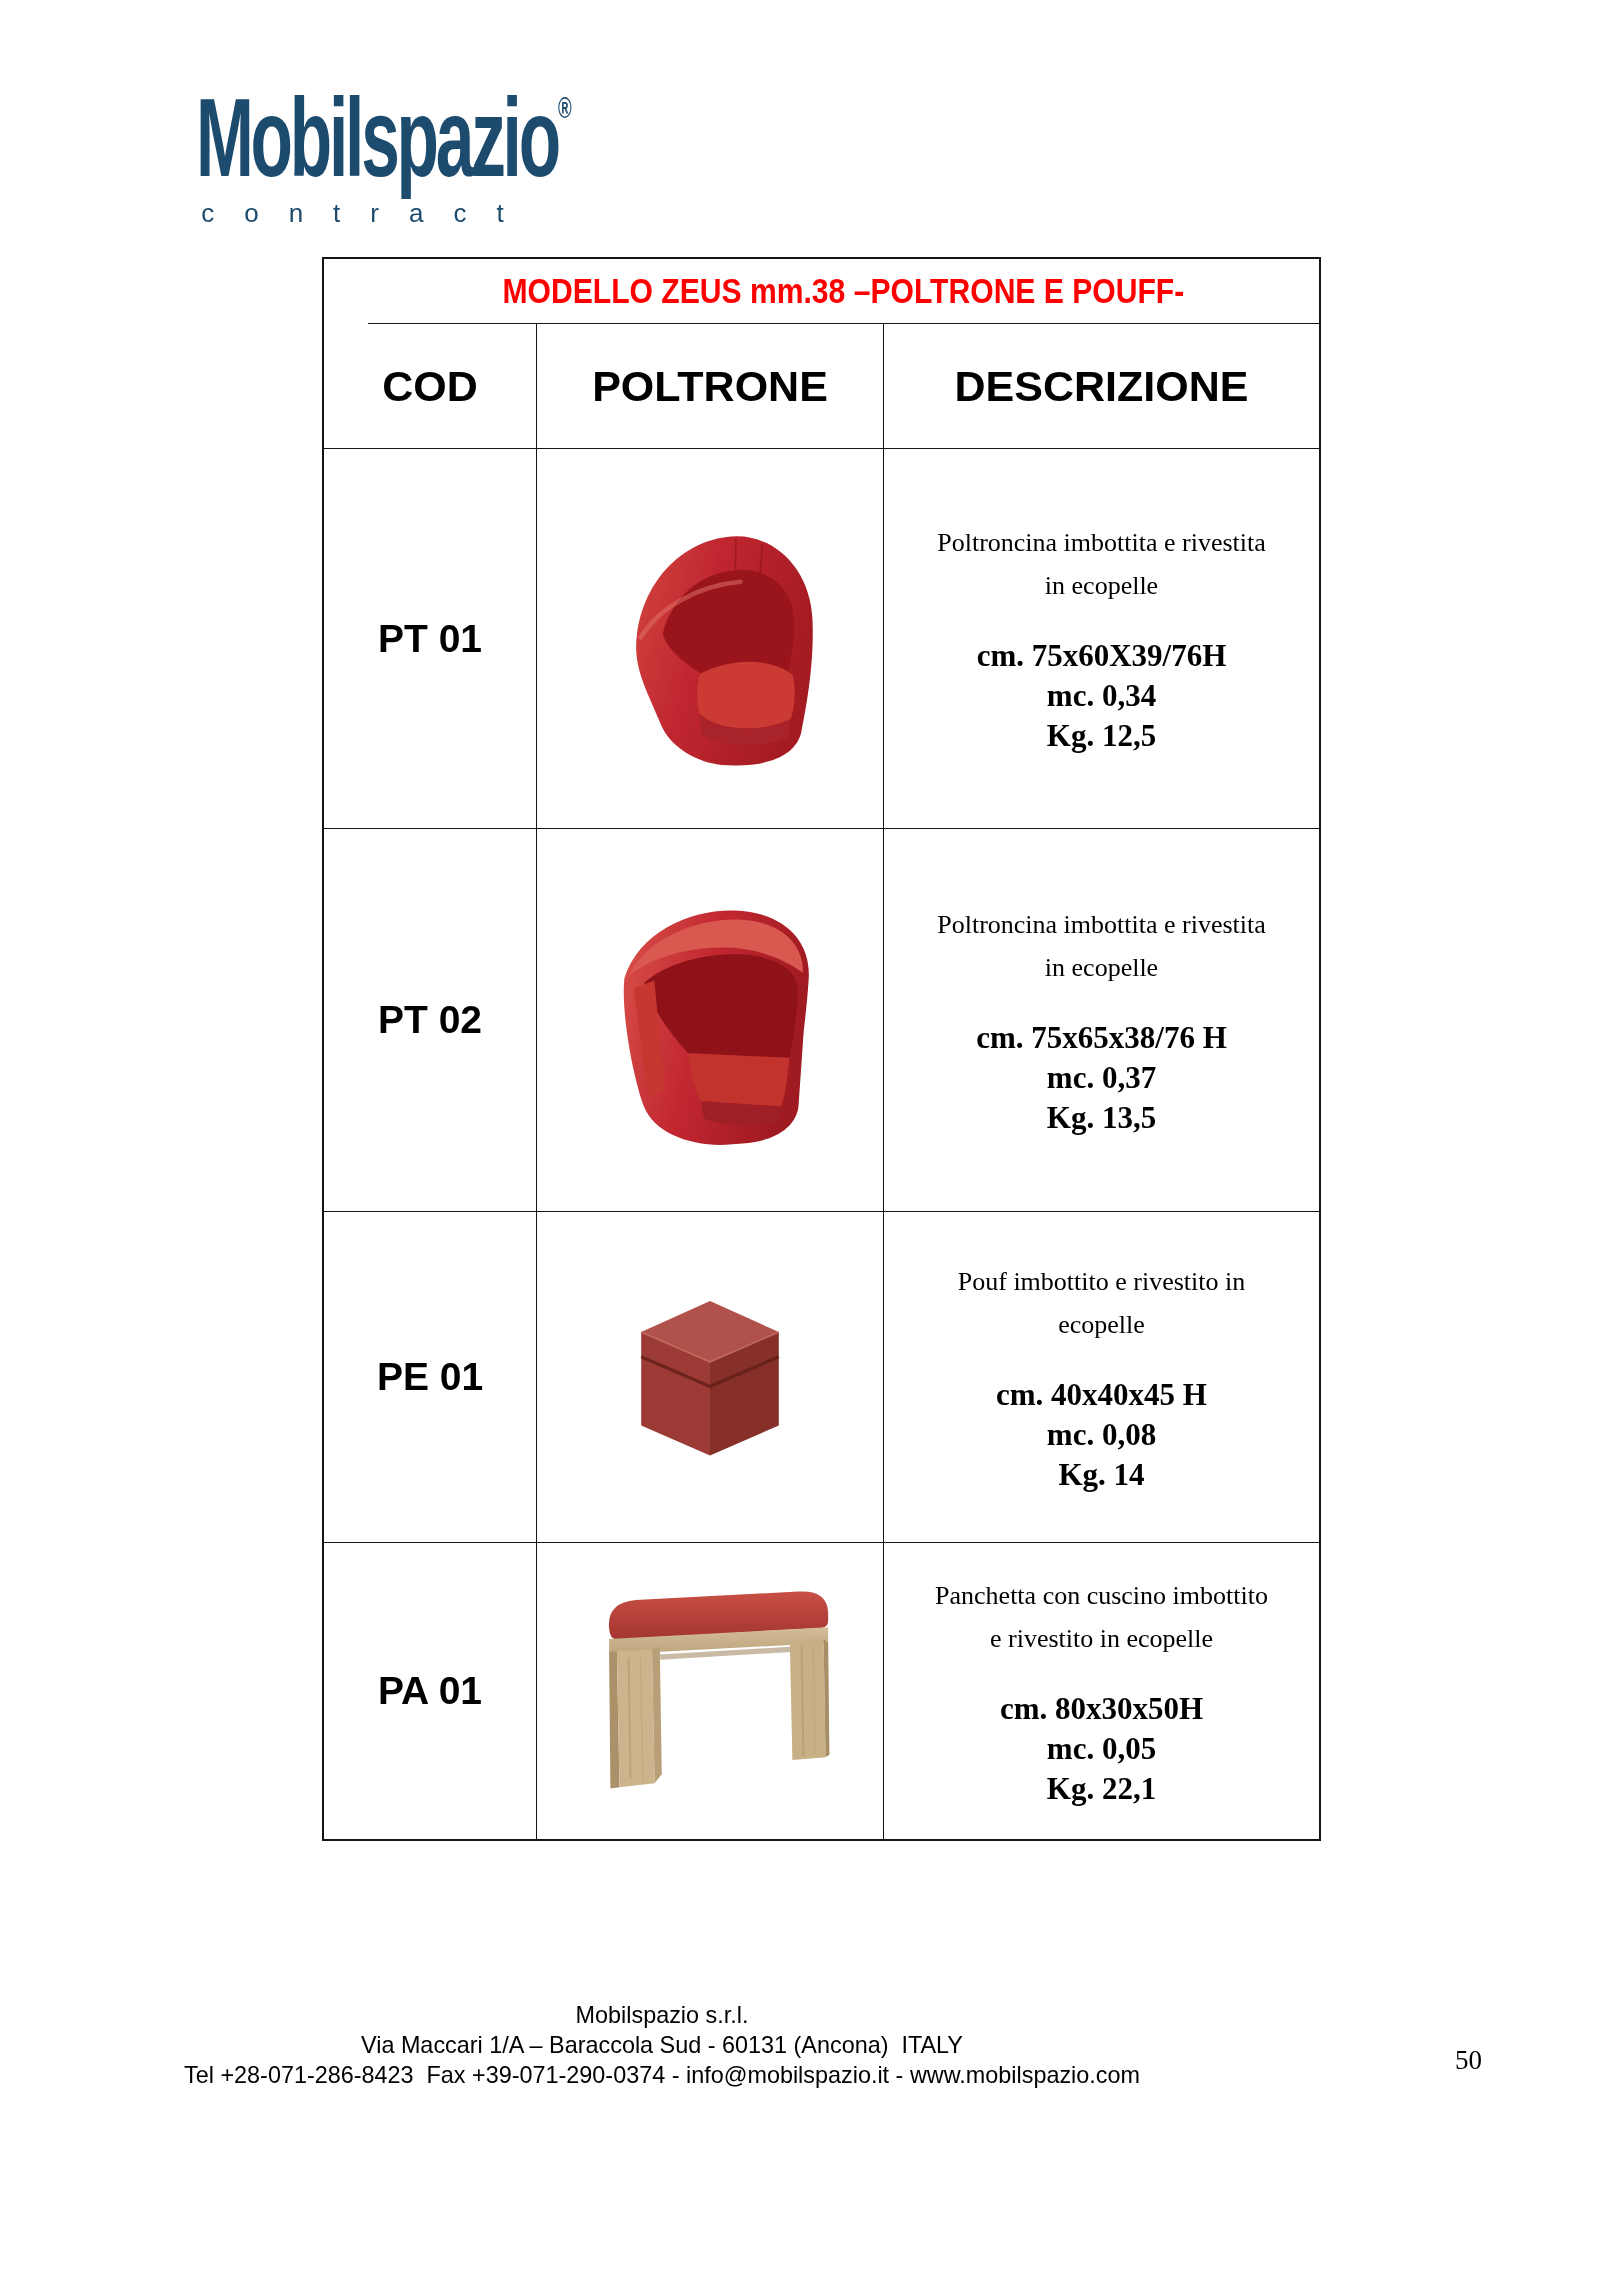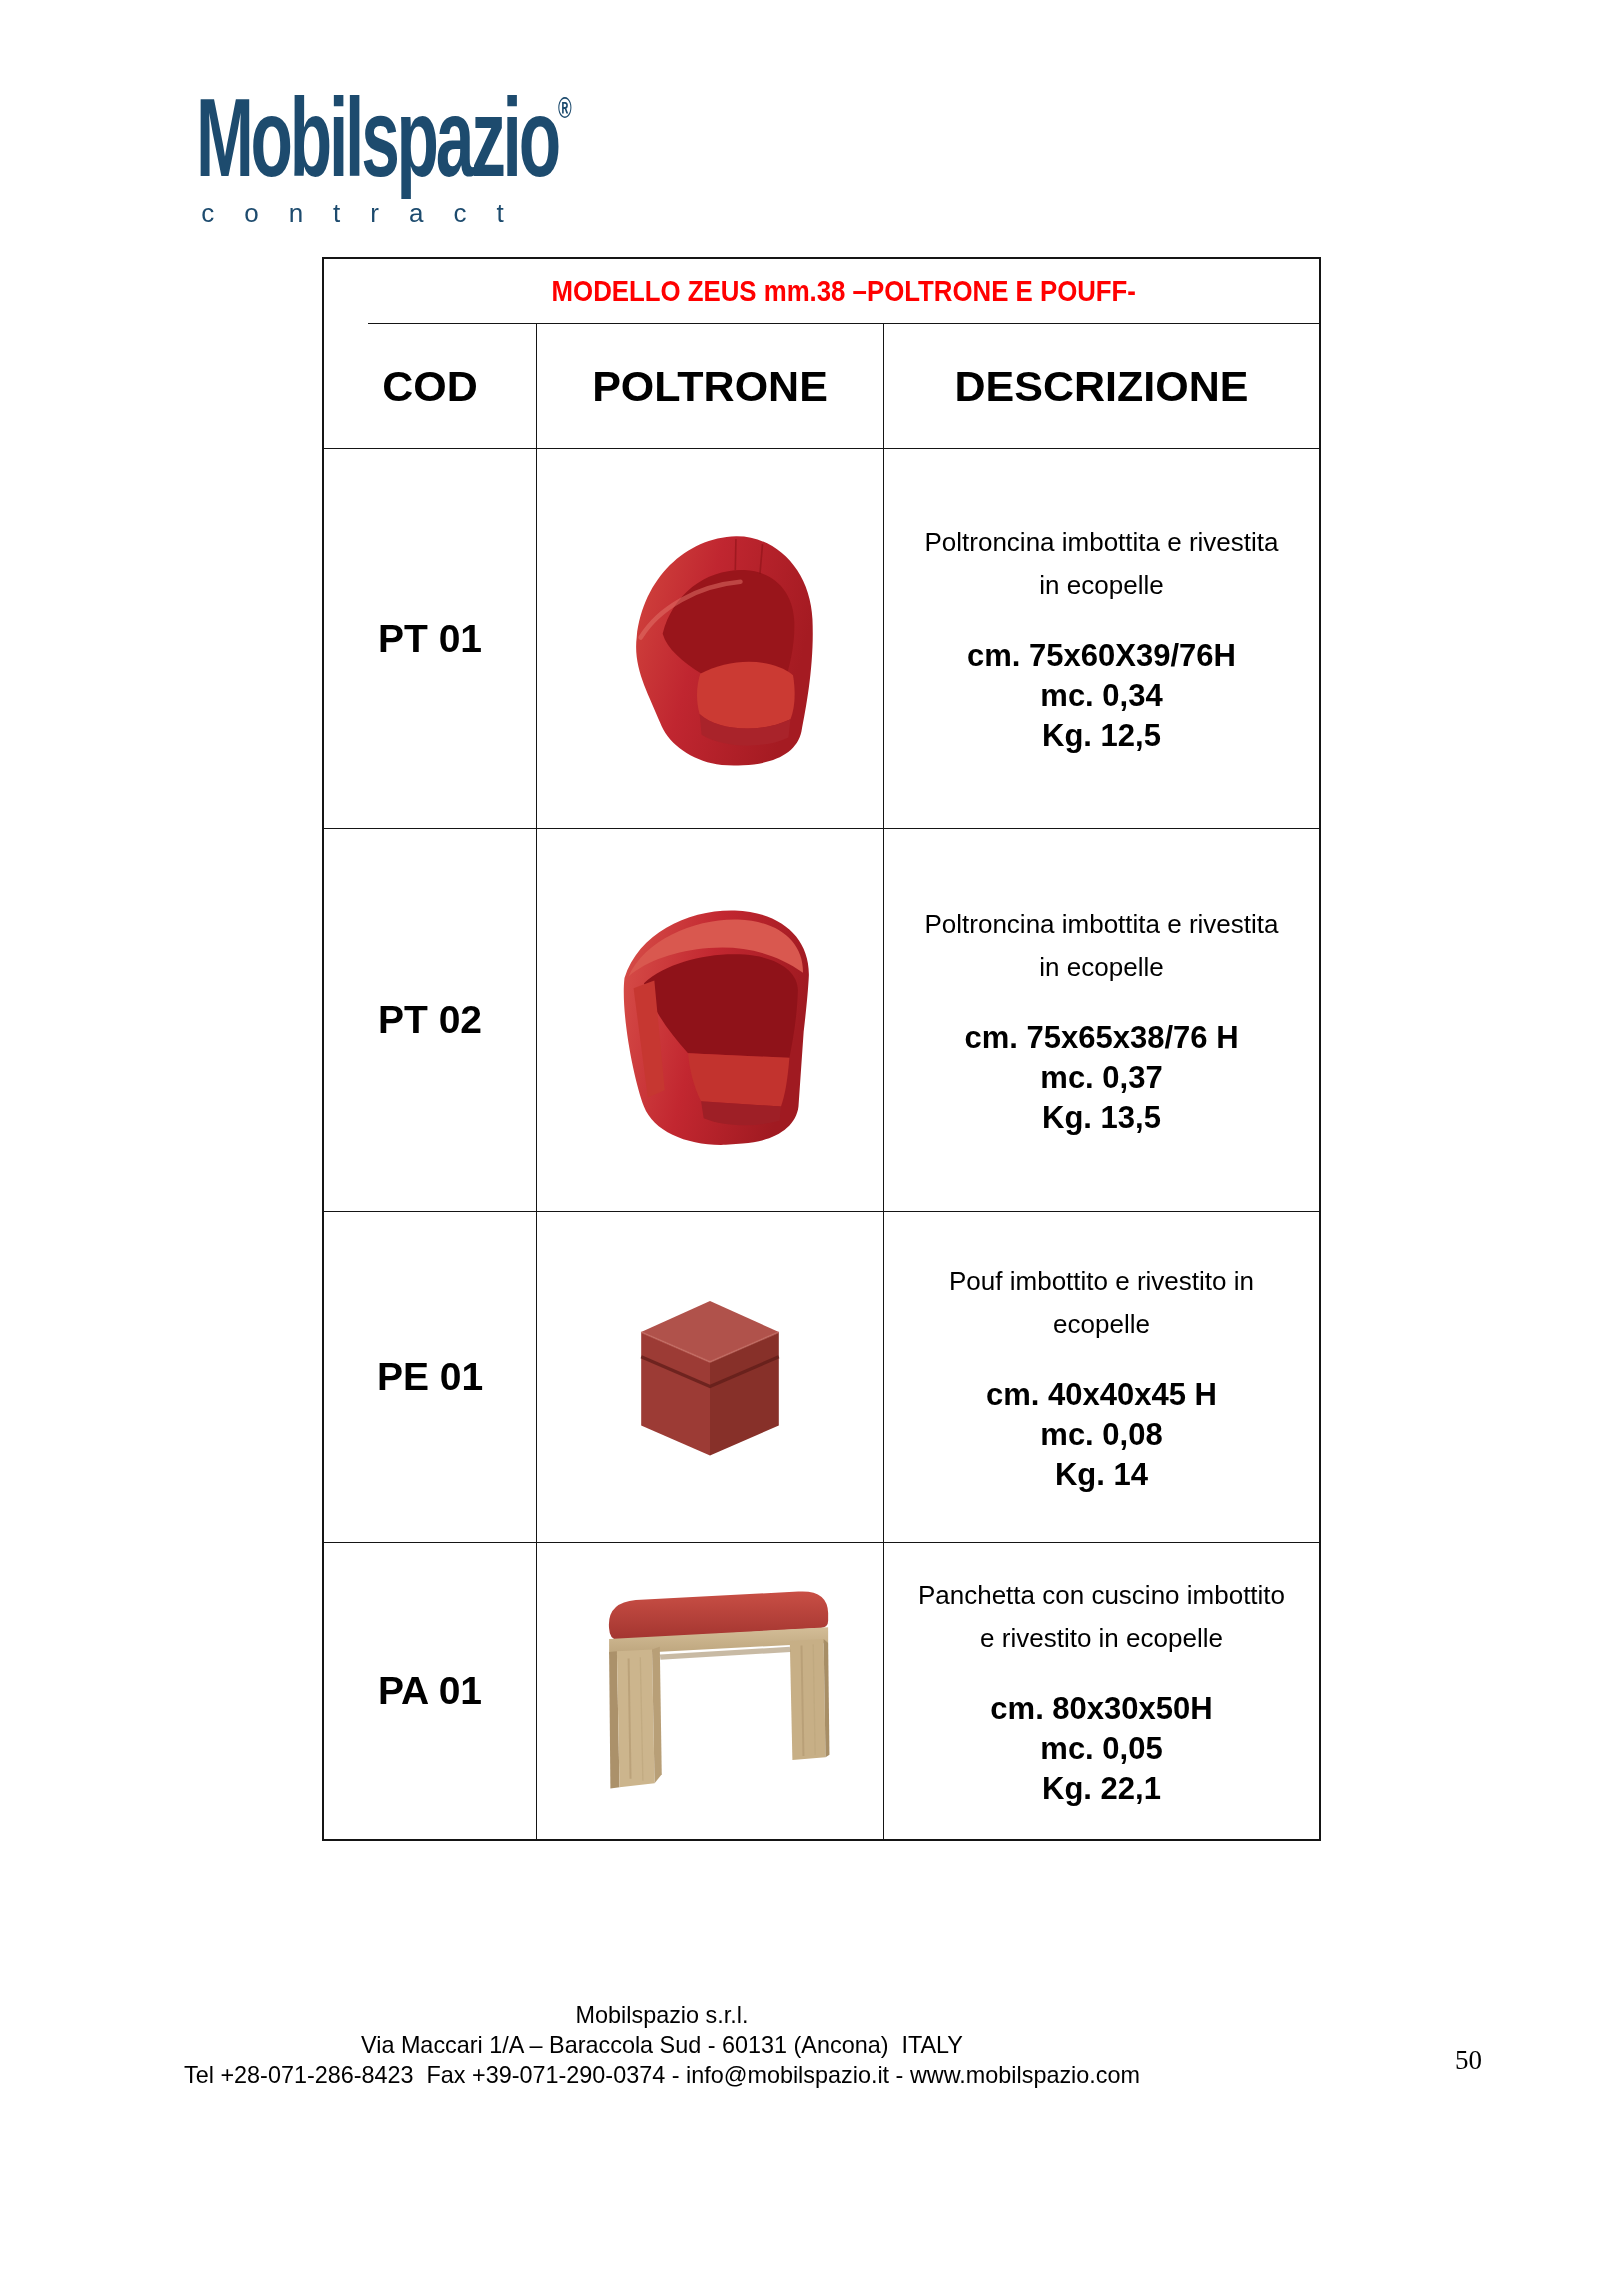--- a/index.html
+++ b/index.html
@@ -52,29 +52,29 @@
     border-right:1.9px solid #151515;
     border-bottom:1.9px solid #151515;
     overflow:hidden;
   }
   .last-col { border-right:none; }
   .last-row { border-bottom:none; }
   .title-cell {
     grid-column:1 / 4;
     border-right:none;
     font-weight:bold;
-    font-size:30px;
+    font-size:35px;
     color:#ff0000;
     white-space:nowrap;
     margin-left:44px;
   }
   .title-cell .title-text { transform:scaleX(0.86); transform-origin:center; }
   .header-cell { font-weight:bold; font-size:43px; letter-spacing:0px; }
   .code-cell   { font-weight:bold; font-size:39px; white-space:nowrap; }
-  .desc-cell   { flex-direction:column; }
+  .desc-cell   { flex-direction:column;font-family:Liberation Serif, serif; }
   .desc-line   { font-size:26px; line-height:43px; white-space:pre; }
   .spec-gap    { height:29px; }
   .spec-line   { font-size:31px; font-weight:bold; line-height:40px; white-space:pre; }
   .img-cell svg { display:block; }
 
   
   .page-number {
     position:absolute; left:1455px; top:2045px;
     font-family:"Liberation Serif", serif;
     font-size:27px;

